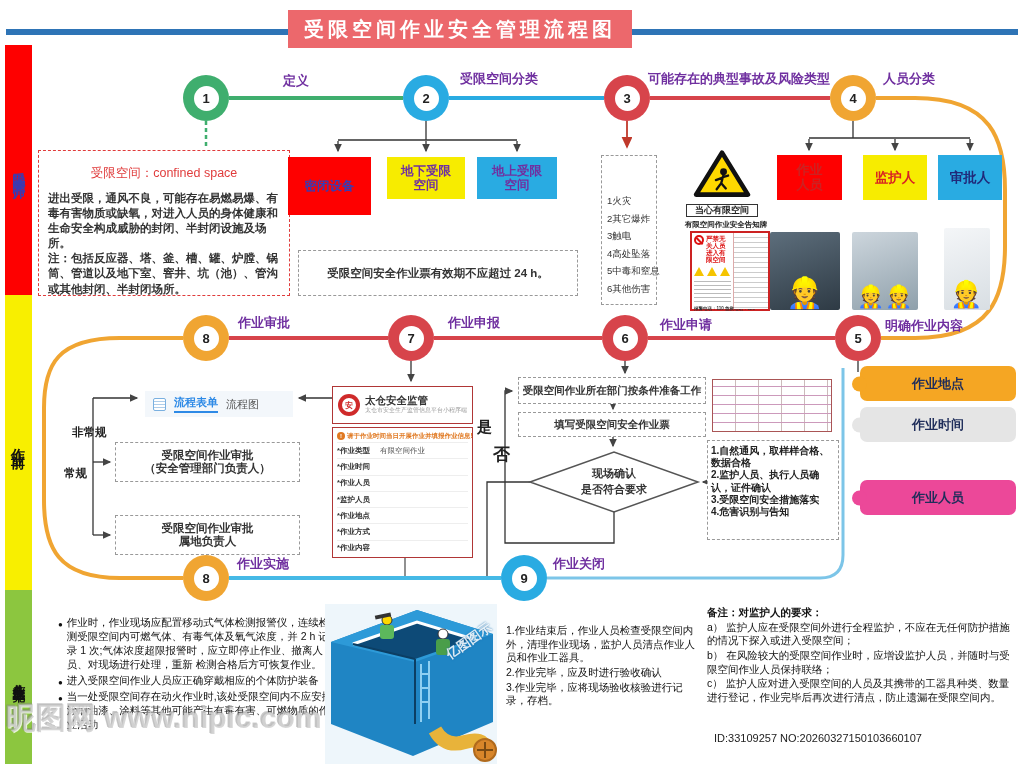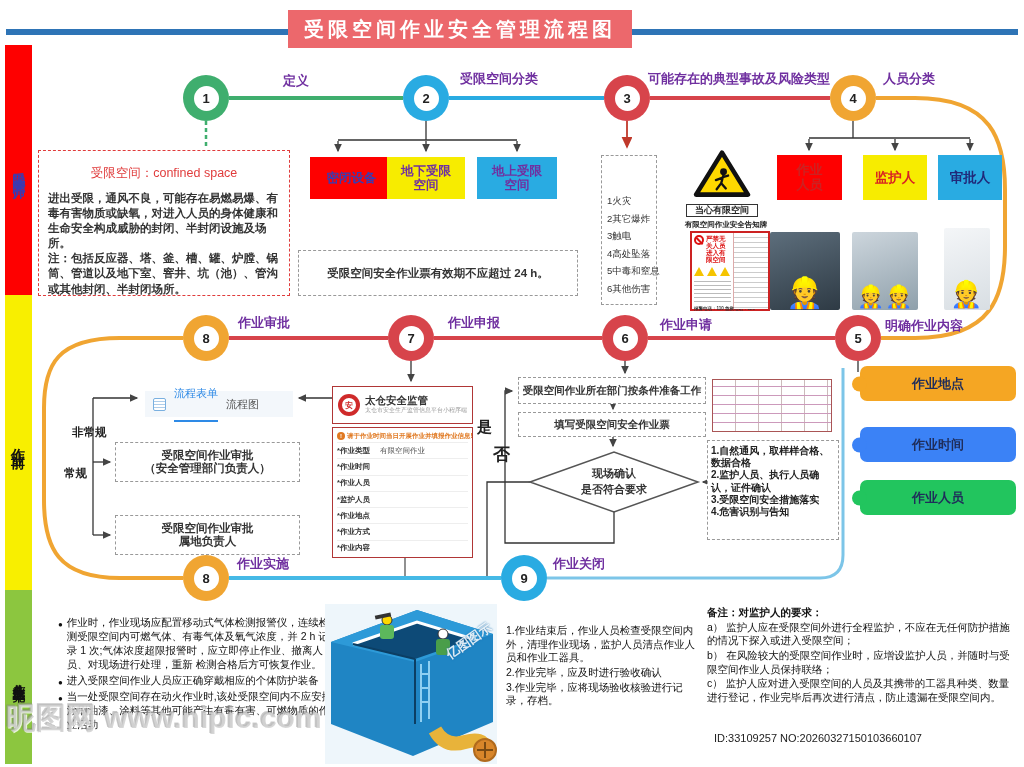--- a/index.html
+++ b/index.html
@@ -42,21 +42,21 @@
 .tris{display:flex;gap:3px;margin:3px 0 2px}
 .tri{width:0;height:0;border-left:5px solid transparent;border-right:5px solid transparent;border-bottom:9px solid #f5c400}
 .plines{height:26px;background:repeating-linear-gradient(180deg,#fff 0 3px,#bbb 3px 4px)}
 .pfoot{font-size:4.5px;color:#333;margin-top:2px;white-space:nowrap;font-weight:bold}
 .pcolR{flex:1;padding:2px;background:repeating-linear-gradient(180deg,#fff 0 4px,#ccc 4px 5px)}
 .photo{position:absolute;border-radius:2px;display:flex;align-items:flex-end;justify-content:center;font-size:30px;z-index:2;overflow:hidden}
 
 .tabbar{position:absolute;left:145px;top:391px;width:148px;height:26px;background:#f3f7fb;display:flex;align-items:center;gap:8px;
  padding:0 8px;z-index:2;font-size:11px}
 .tabicon{width:13px;height:13px;border:1px solid #7ab0e0;border-radius:2px;background:repeating-linear-gradient(180deg,#fff 0 2px,#aecdea 2px 3px)}
-.tab1{color:#2e8ae6;font-weight:normal;border-bottom:2px solid #2e8ae6;padding-bottom:19px}
+.tab1{color:#2e8ae6;font-weight:bold;border-bottom:2px solid #2e8ae6;padding-bottom:1px}
 .tab2{color:#555}
 .branchlabel{position:absolute;font-size:11.5px;color:#222;font-weight:600;z-index:2;white-space:nowrap}
 
 .appbox{position:absolute;left:332px;top:386px;width:141px;background:#fff;border:1.5px solid #b03636;z-index:2}
 .apphead{height:36px;display:flex;align-items:center;gap:5px;padding:0 5px}
 .applogo{flex:0 0 22px;height:22px;border-radius:50%;background:#cf2a2a;display:flex;align-items:center;justify-content:center}
 .applogo i{width:14px;height:14px;background:#fff;border-radius:50%;display:flex;align-items:center;justify-content:center;
  font-style:normal;color:#cf2a2a;font-size:8px;font-weight:bold}
 .appname{font-size:10.5px;font-weight:bold;color:#333;line-height:1.1}
 .appsub{font-size:6px;color:#999}
@@ -198,21 +198,21 @@
     </div>
   <div class="steplabel" style="left:237px;top:555px">作业实施</div>
   <div class="steplabel" style="left:553px;top:555px">作业关闭</div>
 
   <div class="dash defbox" style="left:38px;top:150px;width:252px;height:146px">
     <div class="dtitle">受限空间：confined space</div>
     <div>进出受限，通风不良，可能存在易燃易爆、有毒有害物质或缺氧，对进入人员的身体健康和生命安全构成威胁的封闭、半封闭设施及场所。</div>
     <div>注：包括反应器、塔、釜、槽、罐、炉膛、锅筒、管道以及地下室、窨井、坑（池）、管沟或其他封闭、半封闭场所。</div>
   </div>
 
-  <div class="colorbox" style="left:310px;top:157px;width:83px;height:42px;background:#fe0000;color:#3b3bb0;font-size:12.5px">
+  <div class="colorbox" style="left:288px;top:157px;width:83px;height:58px;background:#fe0000;color:#3b3bb0;font-size:12.5px">
     <span>密闭设备</span>
   </div>
   <div class="colorbox" style="left:387px;top:157px;width:78px;height:42px;background:#f7ec00;color:#7030a0;font-size:12.5px">
     <span>地下受限</span>
     <span>空间</span>
   </div>
   <div class="colorbox" style="left:477px;top:157px;width:80px;height:42px;background:#29abe2;color:#7030a0;font-size:12.5px">
     <span>地上受限</span>
     <span>空间</span>
   </div>
@@ -339,22 +339,22 @@
   <div class="permit"></div>
 
   <div class="dash" style="left:707px;top:440px;width:132px;height:100px;padding:4px 3px;font-size:10px;font-weight:700;color:#222;line-height:1.22">
     <div>1.自然通风，取样样合格、数据合格</div>
     <div>2.监护人员、执行人员确认，证件确认</div>
     <div>3.受限空间安全措施落实</div>
     <div>4.危害识别与告知</div>
   </div>
 
   <div class="bubble" style="top:366px;background:#f5a623">作业地点</div>
-  <div class="bubble" style="top:427px;background:#3b82f6">作业时间</div>
-  <div class="bubble" style="top:480px;background:#22c55e">作业人员</div>
+  <div class="bubble" style="top:407px;background:#e5e5e5">作业时间</div>
+  <div class="bubble" style="top:480px;background:#ec4899">作业人员</div>
 
 
   <div class="bullets">
     <div class="brow">
         <span class="bmark"></span>
         <span>作业时，作业现场应配置移动式气体检测报警仪，连续检测受限空间内可燃气体、有毒气体及氧气浓度，并 2 h 记录 1 次;气体浓度超限报警时，应立即停止作业、撤离人员、对现场进行处理，重新 检测合格后方可恢复作业。</span>
       </div>
     <div class="brow">
         <span class="bmark"></span>
         <span>进入受限空间作业人员应正确穿戴相应的个体防护装备</span>

